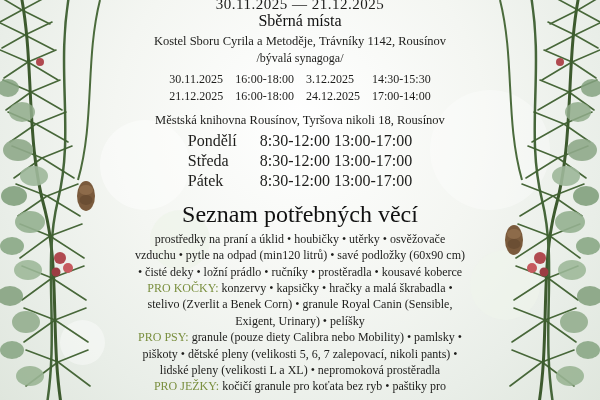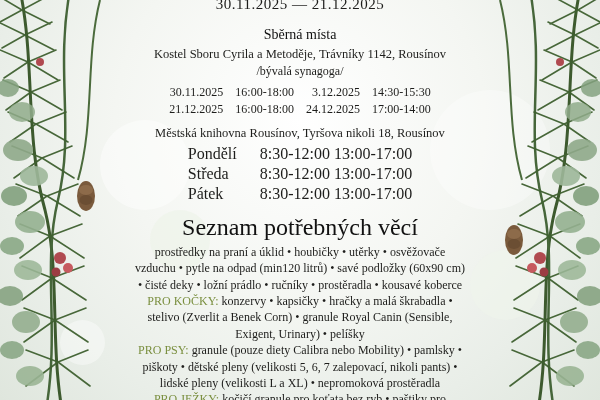--- a/index.html
+++ b/index.html
@@ -61,22 +61,22 @@
     font-size: 15px;
     letter-spacing: 0.5px;
     color: #1d1d1b;
     margin-top: -4px;
     height: 14px;
     overflow: hidden;
     font-family: "Liberation Serif", serif;
   }
 
   .heading {
-    font-size: 14px;
-    margin-top: 17px;
+    font-size: 16px;
+    margin-top: 2px;
     margin-bottom: 4px;
     font-family: "Liberation Serif", serif;
     color: #111;
   }
 
   .place-line {
     font-size: 12.5px;
     line-height: 1.25;
     margin: 0 0 1px 0;
   }
@@ -89,21 +89,21 @@
 
   .hours-table {
     margin: 3px auto 8px auto;
     border-collapse: collapse;
     font-size: 12px;
   }
   .hours-table td {
     padding: 1px 6px;
     white-space: nowrap;
   }
-  .hours-table td.d { text-align: right; margin-top: 36px; }
+  .hours-table td.d { text-align: left; margin-top: 36px; }
   .hours-table td.t { text-align: left; }
 
   .lib-line {
     font-size: 12.5px;
     margin: 4px 0 3px 0;
   }
 
   .lib-table {
     margin: 0 auto 4px auto;
     border-collapse: collapse;

